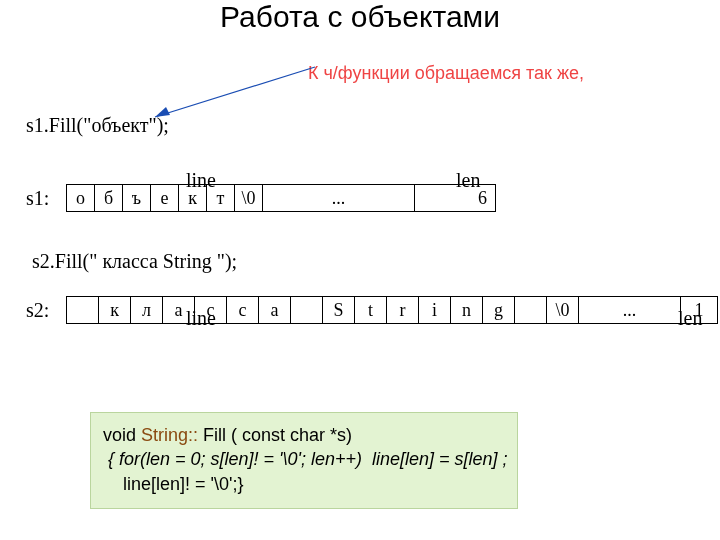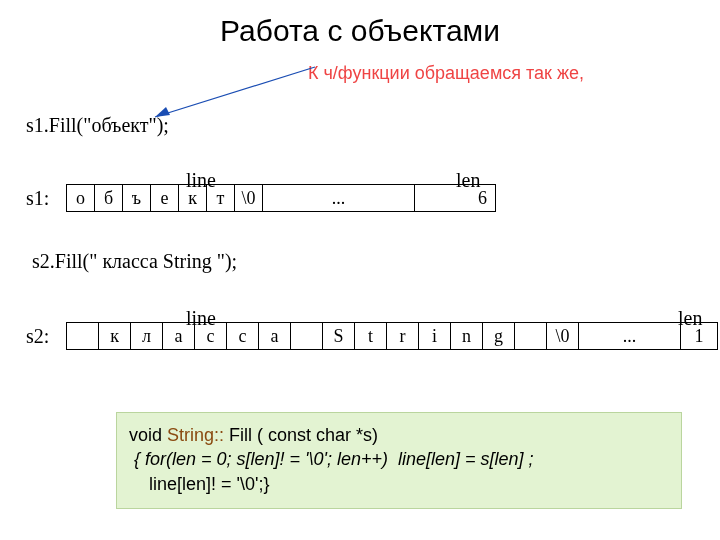--- a/index.html
+++ b/index.html
@@ -7,21 +7,21 @@
     width:720px;
     height:540px;
     background:#fff;
     font-family:Arial, sans-serif;
     color:#000;
     position:relative;
   }
   .title{
     text-align:center;
     font-size:30px;
-    padding-top:14px;
+    padding-top:0;
   }
   .note{
     position:absolute;
     left:308px;
     top:62px;
     font-size:18px;
     color:#ef4444;
     line-height:1.25;
   }
   .arrow{
@@ -77,28 +77,27 @@
   .wdots{width:152px;}
   .wlen{width:80px;}
   
   .tb2 .w28{width:32px;}
   .tb2 .wdots{width:102px;}
   .tb2 .wlen{width:36px;}
   .codebox{
     position:absolute;
     left:90px;
     top:412px;
-    width:566px;
+    width:428px;
     background:#e3f3d2;
     border:1px solid #bad59e;
     padding:10px 12px 12px 12px;
     font-size:18px;
     line-height:1.35;
     box-sizing:border-box;
-    margin-left:26px;
   }
   .codebox .kw{color:#8a4a10;}
 </style>
 </head>
 <body>
 
 <div class="title">Работа с объектами</div>
 
 <div class="note">
   <span>К ч/функции обращаемся так же,</span><br>
@@ -128,21 +127,21 @@
       <div class="cell wlen" style="justify-content:flex-end;padding-right:8px;">6</div>
     </div>
   </div>
 </div>
 
 <div id="call2" class="code-call">s2.Fill(" класса String ");</div>
 
 <div id="tb2" class="table-block tb2">
   <div class="label-line" style="left:160px;top:0;">line</div>
   <div class="label-line" style="left:652px;top:0;">len</div>
-  <div class="row" style="margin-top:26px;">
+  <div class="row" style="">
     <div class="obj-label">s2:</div>
     <div class="cells">
       <div class="cell w28"> </div>
       <div class="cell w28">к</div>
       <div class="cell w28">л</div>
       <div class="cell w28">а</div>
       <div class="cell w28">с</div>
       <div class="cell w28">с</div>
       <div class="cell w28">а</div>
       <div class="cell w28"> </div>

